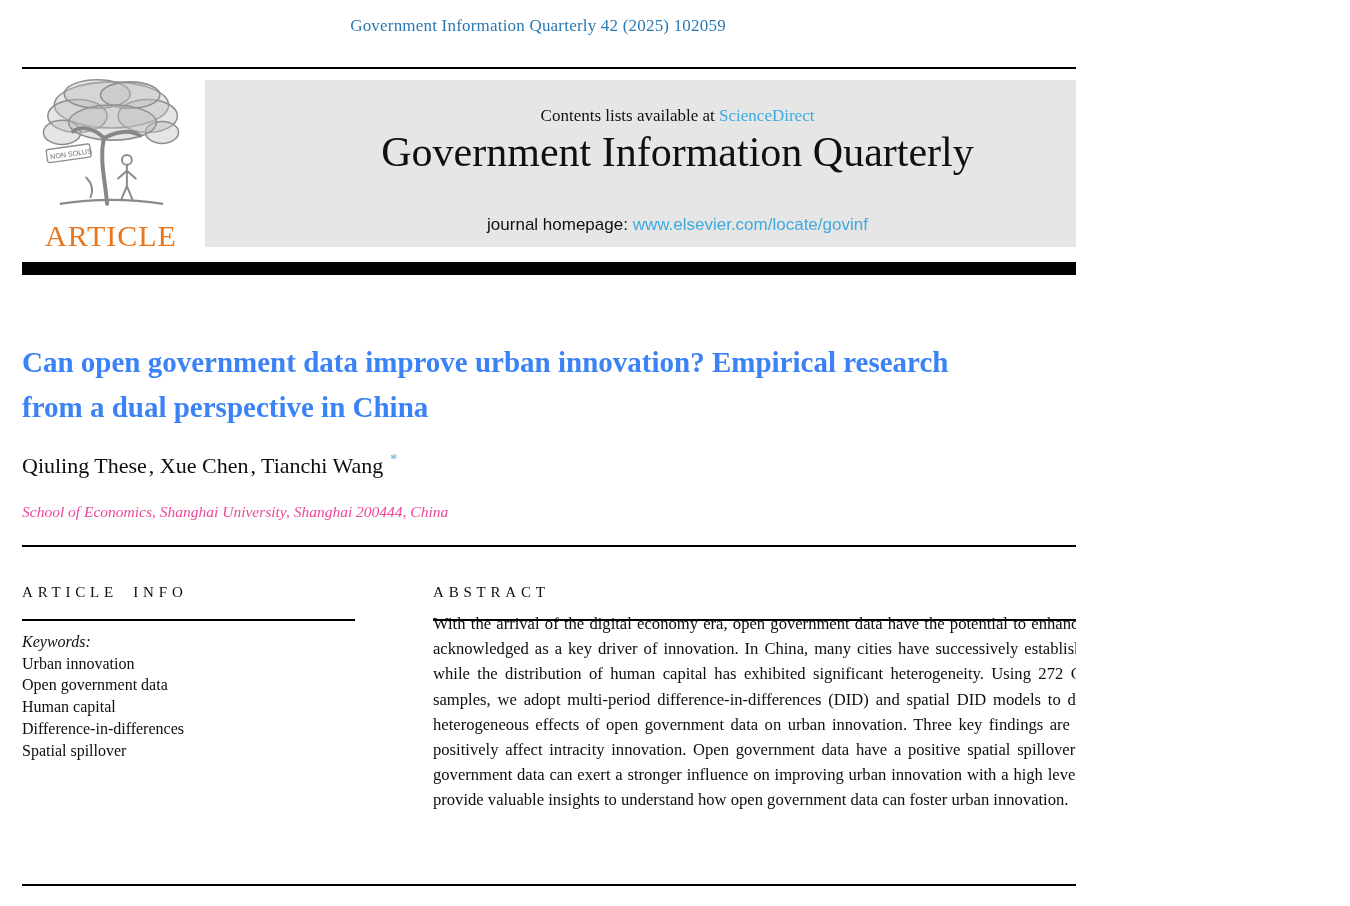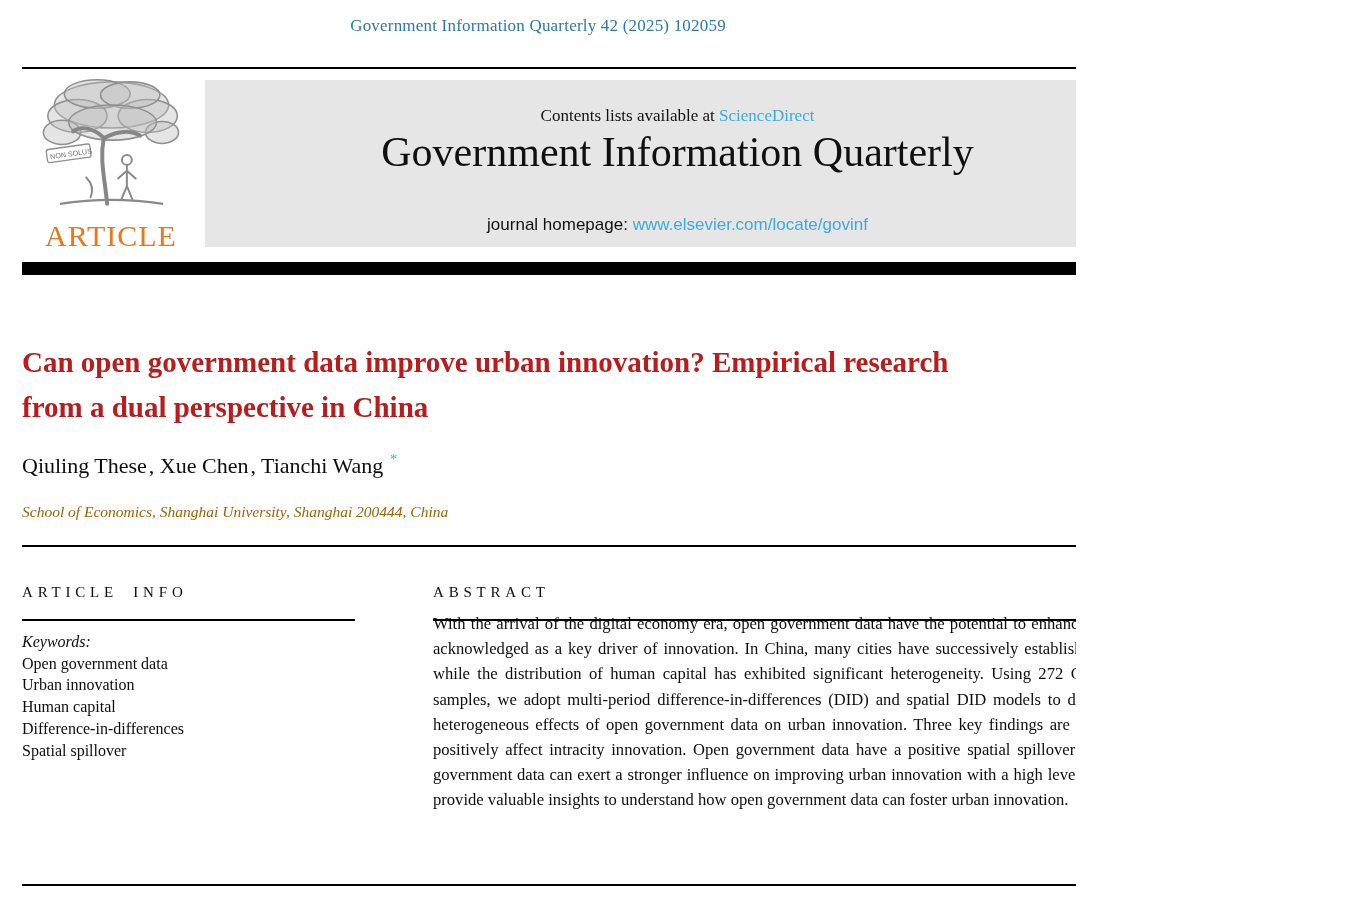--- a/index.html
+++ b/index.html
@@ -49,25 +49,25 @@
   .cv-dash.d2 { left:112px; width:34px; }
   .cv-lines { position:absolute; left:0; top:99px; width:100%; }
   .cv-lines i { display:block; height:2px; margin:3px auto 0 auto; background:rgba(255,255,255,.8); }
   .cv-lines i.g { background:rgba(231,211,140,.95); }
   .cv-band { position:absolute; left:0; top:152px; width:100%; height:17px; background:#1b2550; }
   .cv-wm { position:absolute; left:64px; top:0; width:24px; height:100%; background:rgba(255,255,255,.06); }
   .cv-wm2 { position:absolute; left:0; top:100px; width:100%; height:22px; background:rgba(255,255,255,.04); }
 
   
   .a-title { position:absolute; left:22px; top:340px; width:1130px;
-             font-size:29px; line-height:45px; color:#b91c1c; }
+             font-size:29px; line-height:45px; color:#3b82f6; }
   .a-authors { position:absolute; left:22px; top:452px; font-size:22px; color:#0d0d0d; }
   .author-sep { margin-left:2px; }
   .corr-star { color:#3fa9dd; font-size:14px; vertical-align:9px; margin-left:7px; cursor:pointer; }
-  .a-affil { position:absolute; left:22px; top:503px; font-size:15.5px; font-style:italic; color:#a16207; }
+  .a-affil { position:absolute; left:22px; top:503px; font-size:15.5px; font-style:italic; color:#ec4899; }
 
   
   .col-head { position:absolute; top:584px; font-size:15px; color:#0d0d0d;
               letter-spacing:.32em; word-spacing:.45em; }
   .ai-head { left:22px; }
   .ab-head { left:433px; }
   .col-rule { position:absolute; top:619px; height:1.5px; background:#000; }
   .ai-rule { left:22px; width:333px; }
   .ab-rule { left:433px; width:895px; }
 
@@ -175,22 +175,22 @@
   </div>
 
   <div class="a-affil">School of Economics, Shanghai University, Shanghai 200444, China</div>
 
   <div class="rule rule-mid"></div>
 
   <div class="col-head ai-head">ARTICLE INFO</div>
   <div class="col-rule ai-rule"></div>
   <div class="keywords">
     <div class="kw-label">Keywords:</div>
+    <div>Urban innovation</div>
     <div>Open government data</div>
-    <div>Urban innovation</div>
     <div>Human capital</div>
     <div>Difference-in-differences</div>
     <div>Spatial spillover</div>
   </div>
 
   <div class="col-head ab-head">ABSTRACT</div>
   <div class="col-rule ab-rule"></div>
   <div class="abstract">With the arrival of the digital economy era, open government data have the potential to enhance urban innovation. Human capital is acknowledged as a key driver of innovation. In China, many cities have successively established open government data platforms, while the distribution of human capital has exhibited significant heterogeneity. Using 272 Chinese cities from 2008 to 2022 as samples, we adopt multi-period difference-in-differences (DID) and spatial DID models to detect the direct, spatial spillover and heterogeneous effects of open government data on urban innovation. Three key findings are revealed: Open government data can positively affect intracity innovation. Open government data have a positive spatial spillover effect on intercity innovation. Open government data can exert a stronger influence on improving urban innovation with a high level of human capital. These conclusions provide valuable insights to understand how open government data can foster urban innovation.</div>
 
   <div class="rule rule-bottom"></div>

